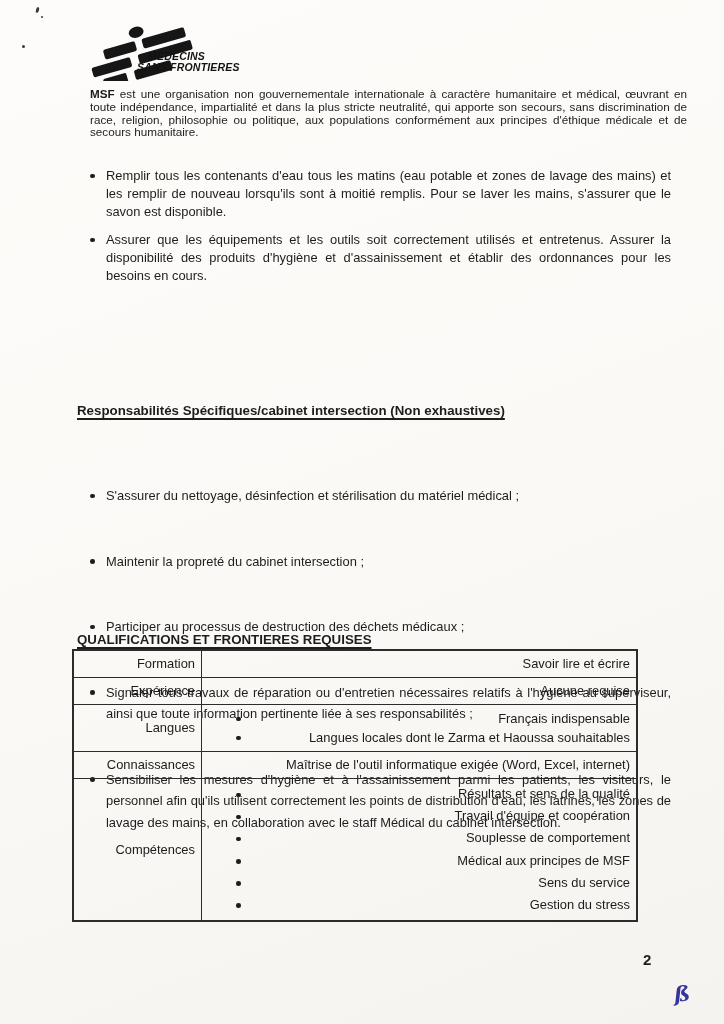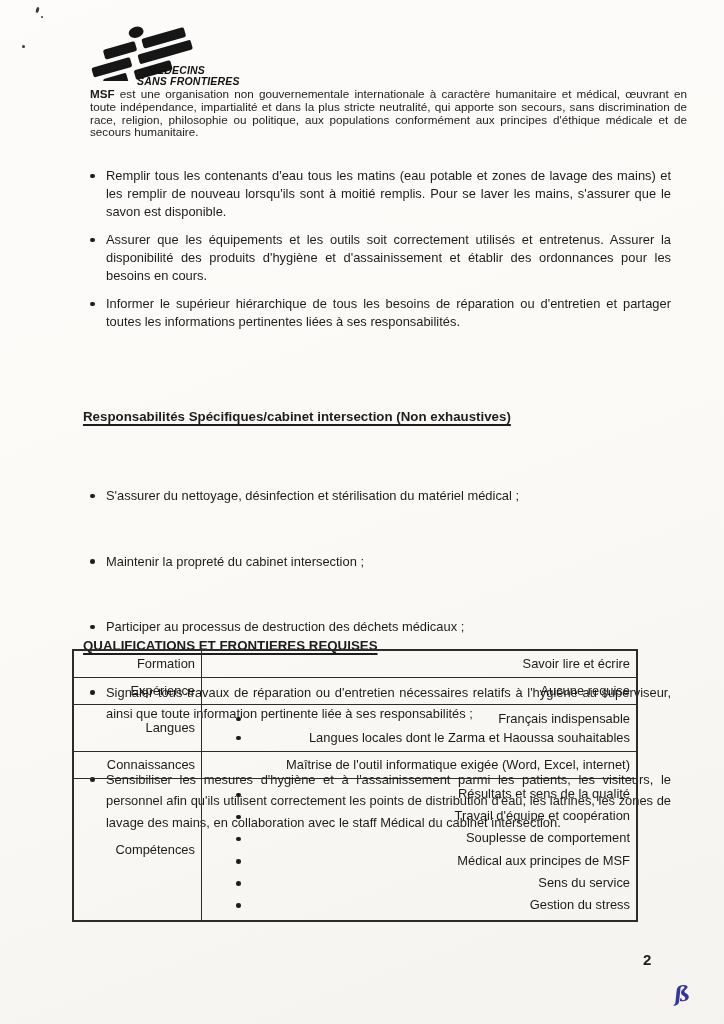--- a/index.html
+++ b/index.html
@@ -11,21 +11,21 @@
   }
   
   .speck{position:absolute;background:#3a3a3a;border-radius:50%;}
   .speck.s1{left:36px;top:7px;width:3px;height:6px;transform:rotate(18deg);}
   .speck.s2{left:41px;top:16px;width:2px;height:2px;}
   .speck.s3{left:22px;top:45px;width:3px;height:3px;}
 
   
   .logo{position:absolute;left:84px;top:25px;width:170px;height:56px;}
   .logo svg{position:absolute;left:0;top:0;}
-  .logo-text{position:absolute;left:53px;top:40px;font-style:italic;font-weight:800;
+  .logo-text{position:absolute;left:53px;top:26px;font-style:italic;font-weight:800;
     color:#121212;letter-spacing:.2px;line-height:11px;white-space:nowrap;}
   .logo-text .l1{font-size:10.5px;margin-left:11px;}
   .logo-text .l2{font-size:10.5px;}
 
   
   .intro{position:absolute;left:74px;top:72px;width:597px;margin:16px;
     font-size:11.7px;line-height:12.8px;text-align:justify;}
   .intro b{font-weight:700;}
 
   
@@ -36,21 +36,21 @@
   .list1{position:absolute;left:74px;top:167px;width:597px;
     font-size:12.9px;line-height:18px;}
   .list1 li{margin-bottom:10px;}
   .list1 .dot{top:6.5px;}
   .list2{position:absolute;left:74px;top:441px;width:597px;
     font-size:12.9px;line-height:21.5px;}
   .list2 li{margin-bottom:0;margin-top:44px;}
   .list2 .dot{top:8.5px;}
 
   
-  .sec-heading{position:absolute;left:73px;margin:10px;font-size:13.3px;font-weight:700;
+  .sec-heading{position:absolute;left:73px;margin:4px;font-size:13.3px;font-weight:700;
     text-decoration:underline;text-decoration-thickness:1.5px;text-underline-offset:2.5px;text-align:right;}
   .h-specific{top:399px;}
   .h-qual{top:628px;}
 
   
   table.qual{position:absolute;left:72px;top:649px;width:566px;
     border-collapse:collapse;font-size:12.9px;color:#1b1b1b;
     border:2px solid #2c2c2c;}
   table.qual td{border:1.6px solid #2c2c2c;vertical-align:middle;padding:4px 6px 4px 9px;text-align:right;}
   table.qual td.lbl{width:112px;}
@@ -96,21 +96,20 @@
       <div class="l1">MEDECINS</div>
       <div class="l2">SANS FRONTIERES</div>
     </div>
   </div>
 
   <p class="intro"><b>MSF</b><span> est une organisation non gouvernementale internationale à caractère humanitaire et médical, œuvrant en toute indépendance, impartialité et dans la plus stricte neutralité, qui apporte son secours, sans discrimination de race, religion, philosophie ou politique, aux populations conformément aux principes d'éthique médicale et de secours humanitaire.</span></p>
 
   <ul class="blist list1">
     <li><span class="dot"></span><span>Remplir tous les contenants d'eau tous les matins (eau potable et zones de lavage des mains) et les remplir de nouveau lorsqu'ils sont à moitié remplis. Pour se laver les mains, s'assurer que le savon est disponible.</span></li>
     <li><span class="dot"></span><span>Assurer que les équipements et les outils soit correctement utilisés et entretenus. Assurer la disponibilité des produits d'hygiène et d'assainissement et établir des ordonnances pour les besoins en cours.</span></li>
-    <li><span class="dot"></span><span>Informer le supérieur hiérarchique de tous les besoins de réparation ou d'entretien et partager toutes les informations pertinentes liées à ses responsabilités.</span></li>
   </ul>
 
   <h2 class="sec-heading h-specific">Responsabilités Spécifiques/cabinet intersection (Non exhaustives)</h2>
 
   <ul class="blist list2">
     <li><span class="dot"></span><span>S'assurer du nettoyage, désinfection et stérilisation du matériel médical ;</span></li>
     <li><span class="dot"></span><span>Maintenir la propreté du cabinet intersection ;</span></li>
     <li><span class="dot"></span><span>Participer au processus de destruction des déchets médicaux ;</span></li>
     <li><span class="dot"></span><span>Signaler tous travaux de réparation ou d'entretien nécessaires relatifs à l'hygiène au superviseur, ainsi que toute information pertinente liée à ses responsabilités ;</span></li>
     <li><span class="dot"></span><span>Sensibiliser les mesures d'hygiène et à l'assainissement parmi les patients, les visiteurs, le personnel afin qu'ils utilisent correctement les points de distribution d'eau, les latrines, les zones de lavage des mains, en collaboration avec le staff Médical du cabinet intersection.</span></li>

